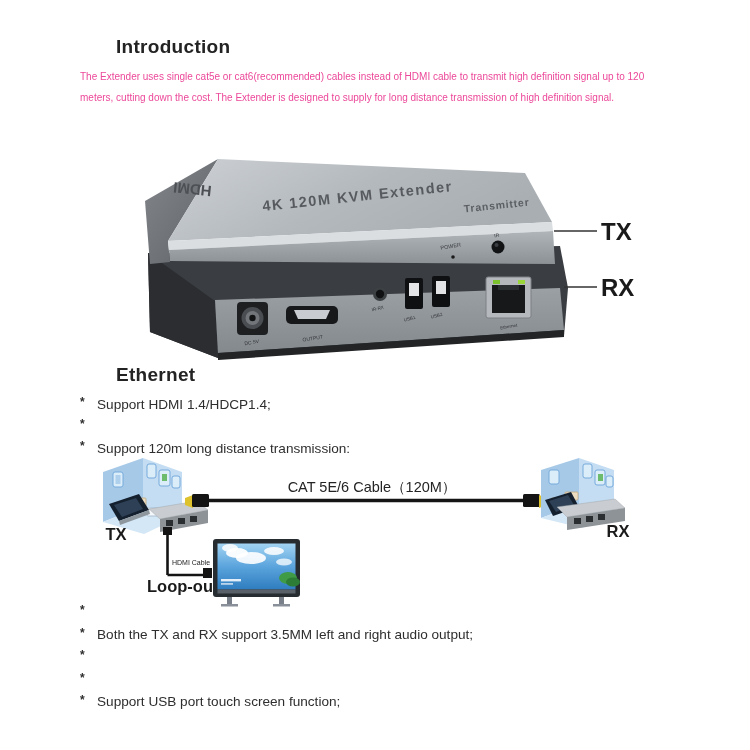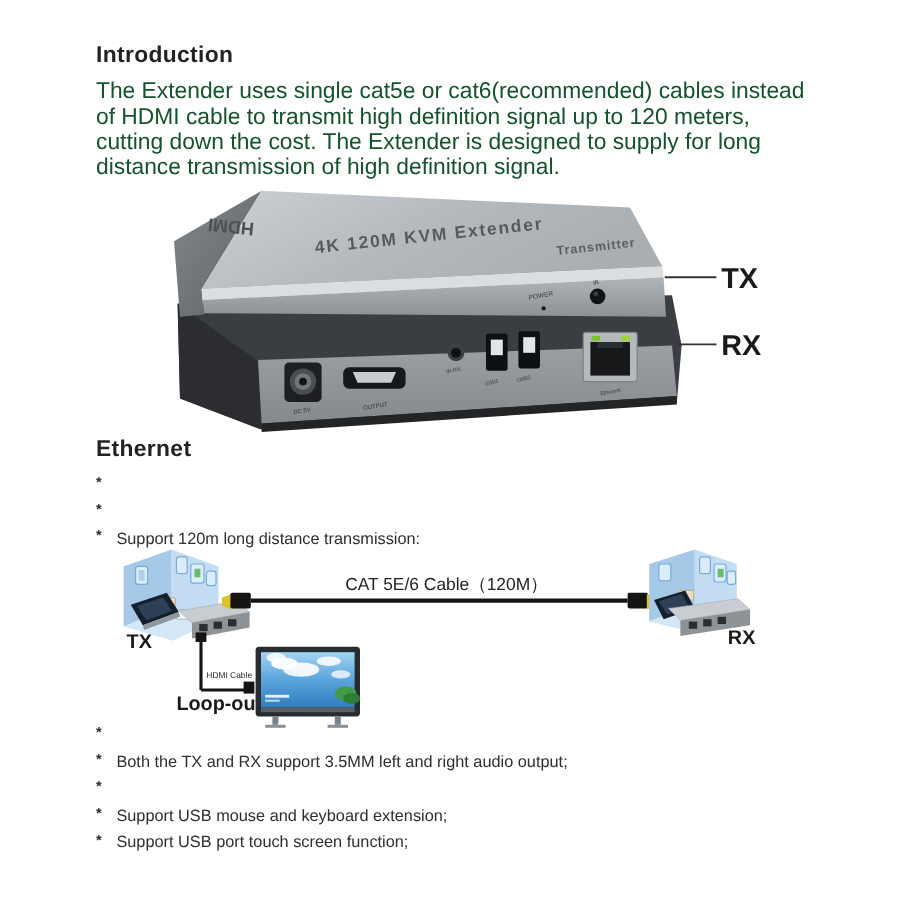--- a/index.html
+++ b/index.html
@@ -1,20 +1,20 @@
 <!DOCTYPE html>
 <html><head>
 <meta charset="utf-8">
 <style>
   html,body{margin:0;padding:0;background:#fff;}
   .page{position:relative;width:750px;height:750px;background:#ffffff;
         font-family:"Liberation Sans",sans-serif;overflow:hidden;color:#2e2e2e;}
   .abs{position:absolute;}
-  .h1{font-size:19px;font-weight:bold;color:#232323;letter-spacing:.3px;}
-  .body-text{font-size:19px;line-height:21px;color:#14532d;width:600px;}
+  .h1{font-size:19px;font-weight:bold;color:#232323;letter-spacing:.3px;margin-left:36px;}
+  .body-text{font-size:10px;line-height:21px;color:#ec4899;width:600px;}
   .blist{list-style:none;margin:0;padding:0;}
   .blist li{display:flex;font-size:13.6px;color:#2e2e2e;}
   .blist.top li{line-height:21.8px;}
   .blist.bottom li{line-height:22.5px;}
   .blist .b{flex:none;width:17px;font-weight:bold;font-size:12px;position:relative;top:-2px;}
   svg text{font-family:"Liberation Sans",sans-serif;}
   .dev-top-label{font-weight:bold;fill:#575b60;letter-spacing:1.5px;}
   .dev-side-label{font-weight:bold;fill:#5c6065;letter-spacing:.8px;}
   .brand{font-weight:bold;fill:#4d5156;}
   .tiny-port-label{fill:#33363a;}
@@ -128,20 +128,21 @@
       <line x1="444" y1="141" x2="477" y2="141" stroke="#333" stroke-width="1.6"></line>
       <text x="481" y="150" class="callout">RX</text>
     </g>
   </svg>
 
   <div class="abs h1" style="left:80px;top:364px;">Ethernet</div>
 
   <ul class="abs blist top" style="left:80px;top:394px;">
     <li>
       <span class="b">*</span>
+      <span>Support HDMI 1.4/HDCP1.4;</span>
       </li>
     <li>
       <span class="b">*</span>
       </li>
     <li>
       <span class="b">*</span>
       <span>Support 120m long distance transmission:</span>
       </li>
   </ul>
 
@@ -267,21 +268,20 @@
       </li>
     <li>
       <span class="b">*</span>
       <span>Both the TX and RX support 3.5MM left and right audio output;</span>
       </li>
     <li>
       <span class="b">*</span>
       </li>
     <li>
       <span class="b">*</span>
-      <span>Support USB mouse and keyboard extension;</span>
       </li>
     <li>
       <span class="b">*</span>
       <span>Support USB port touch screen function;</span>
       </li>
   </ul>
 
 </div>
 
 </body></html>

